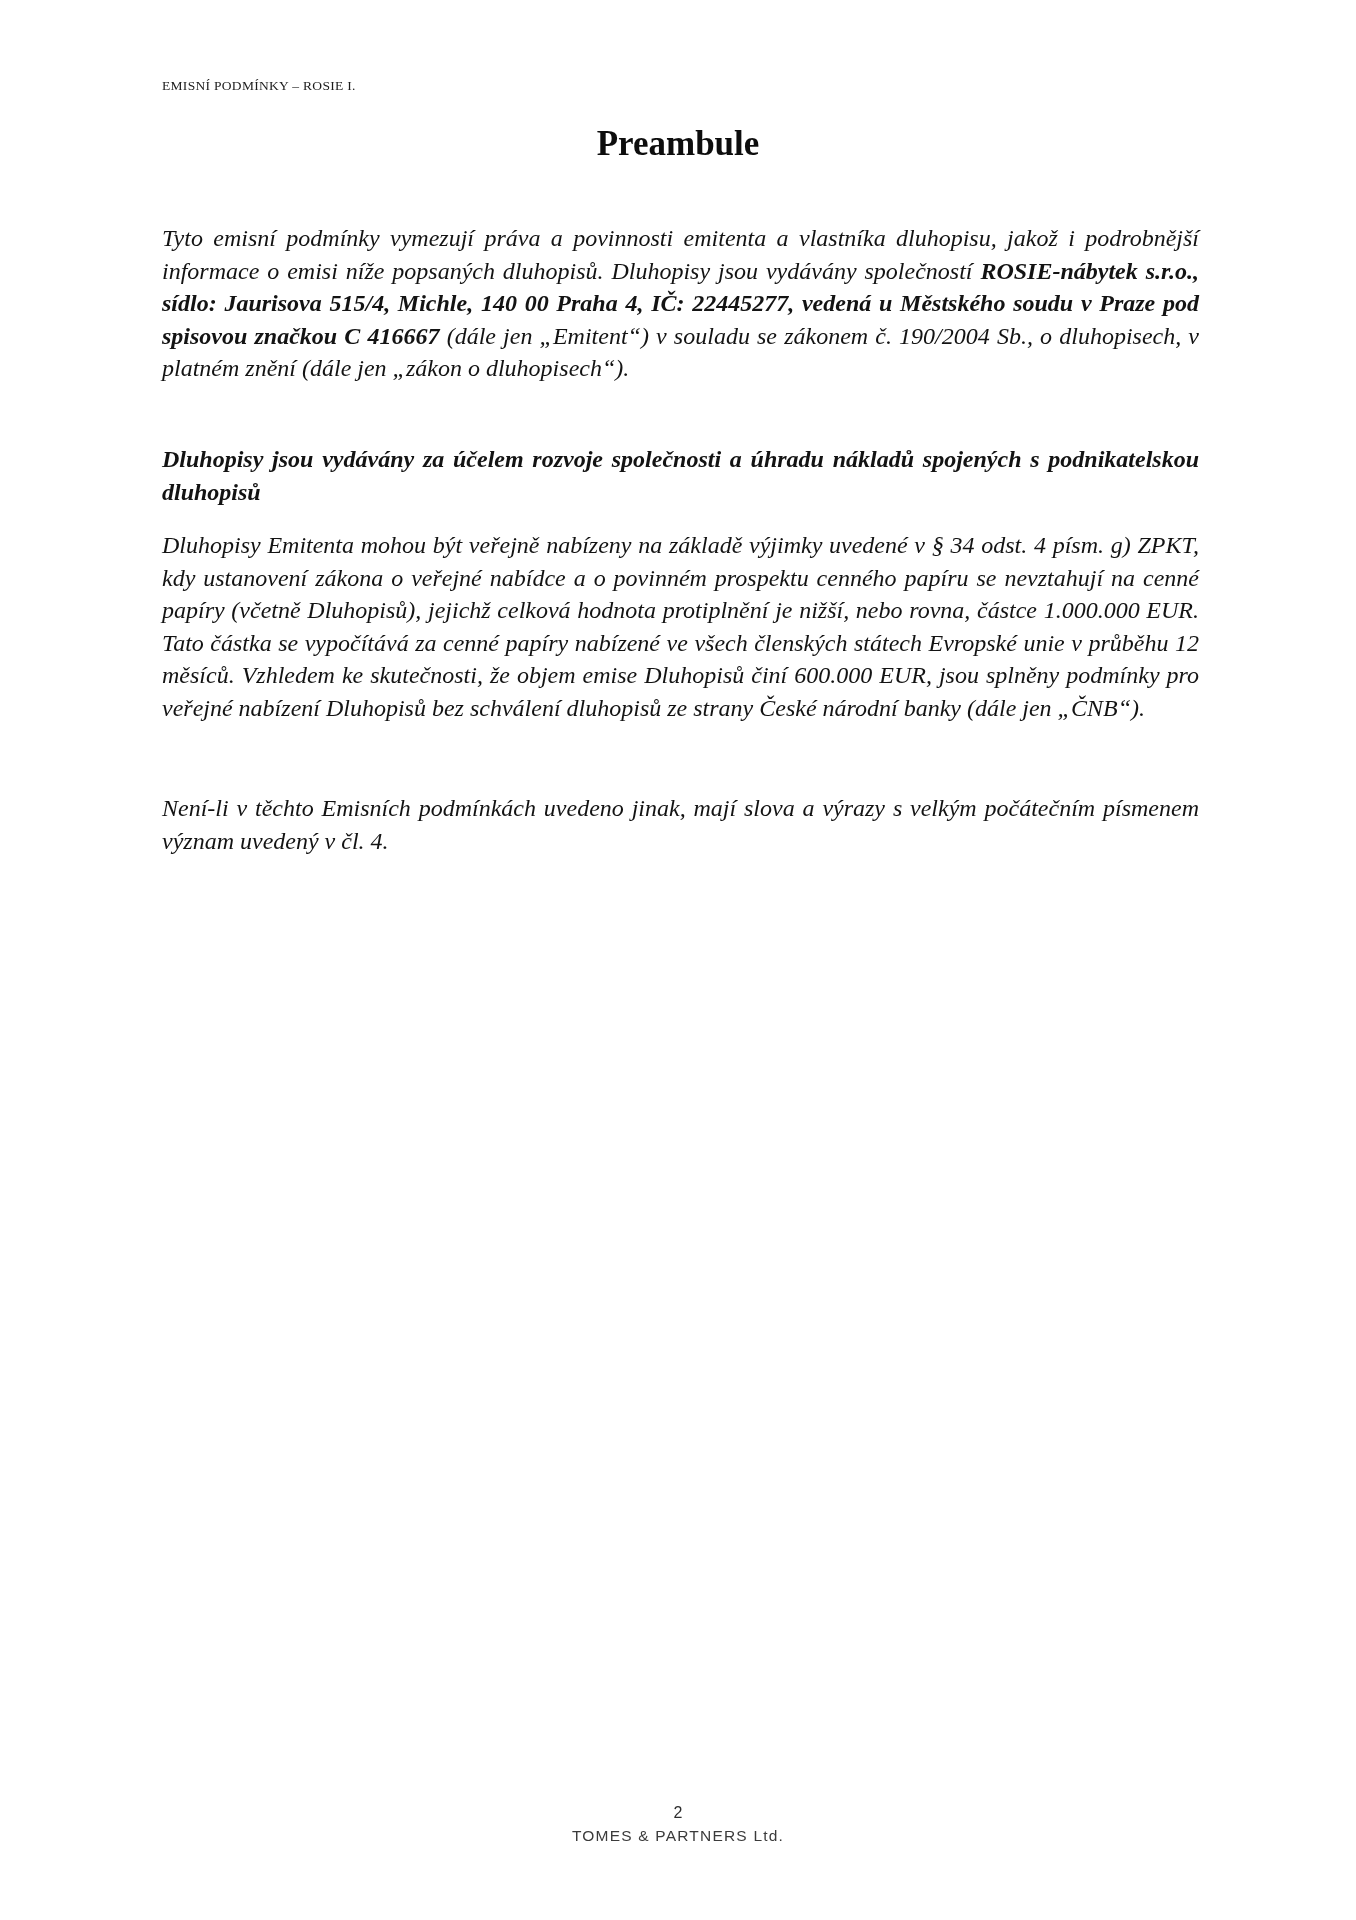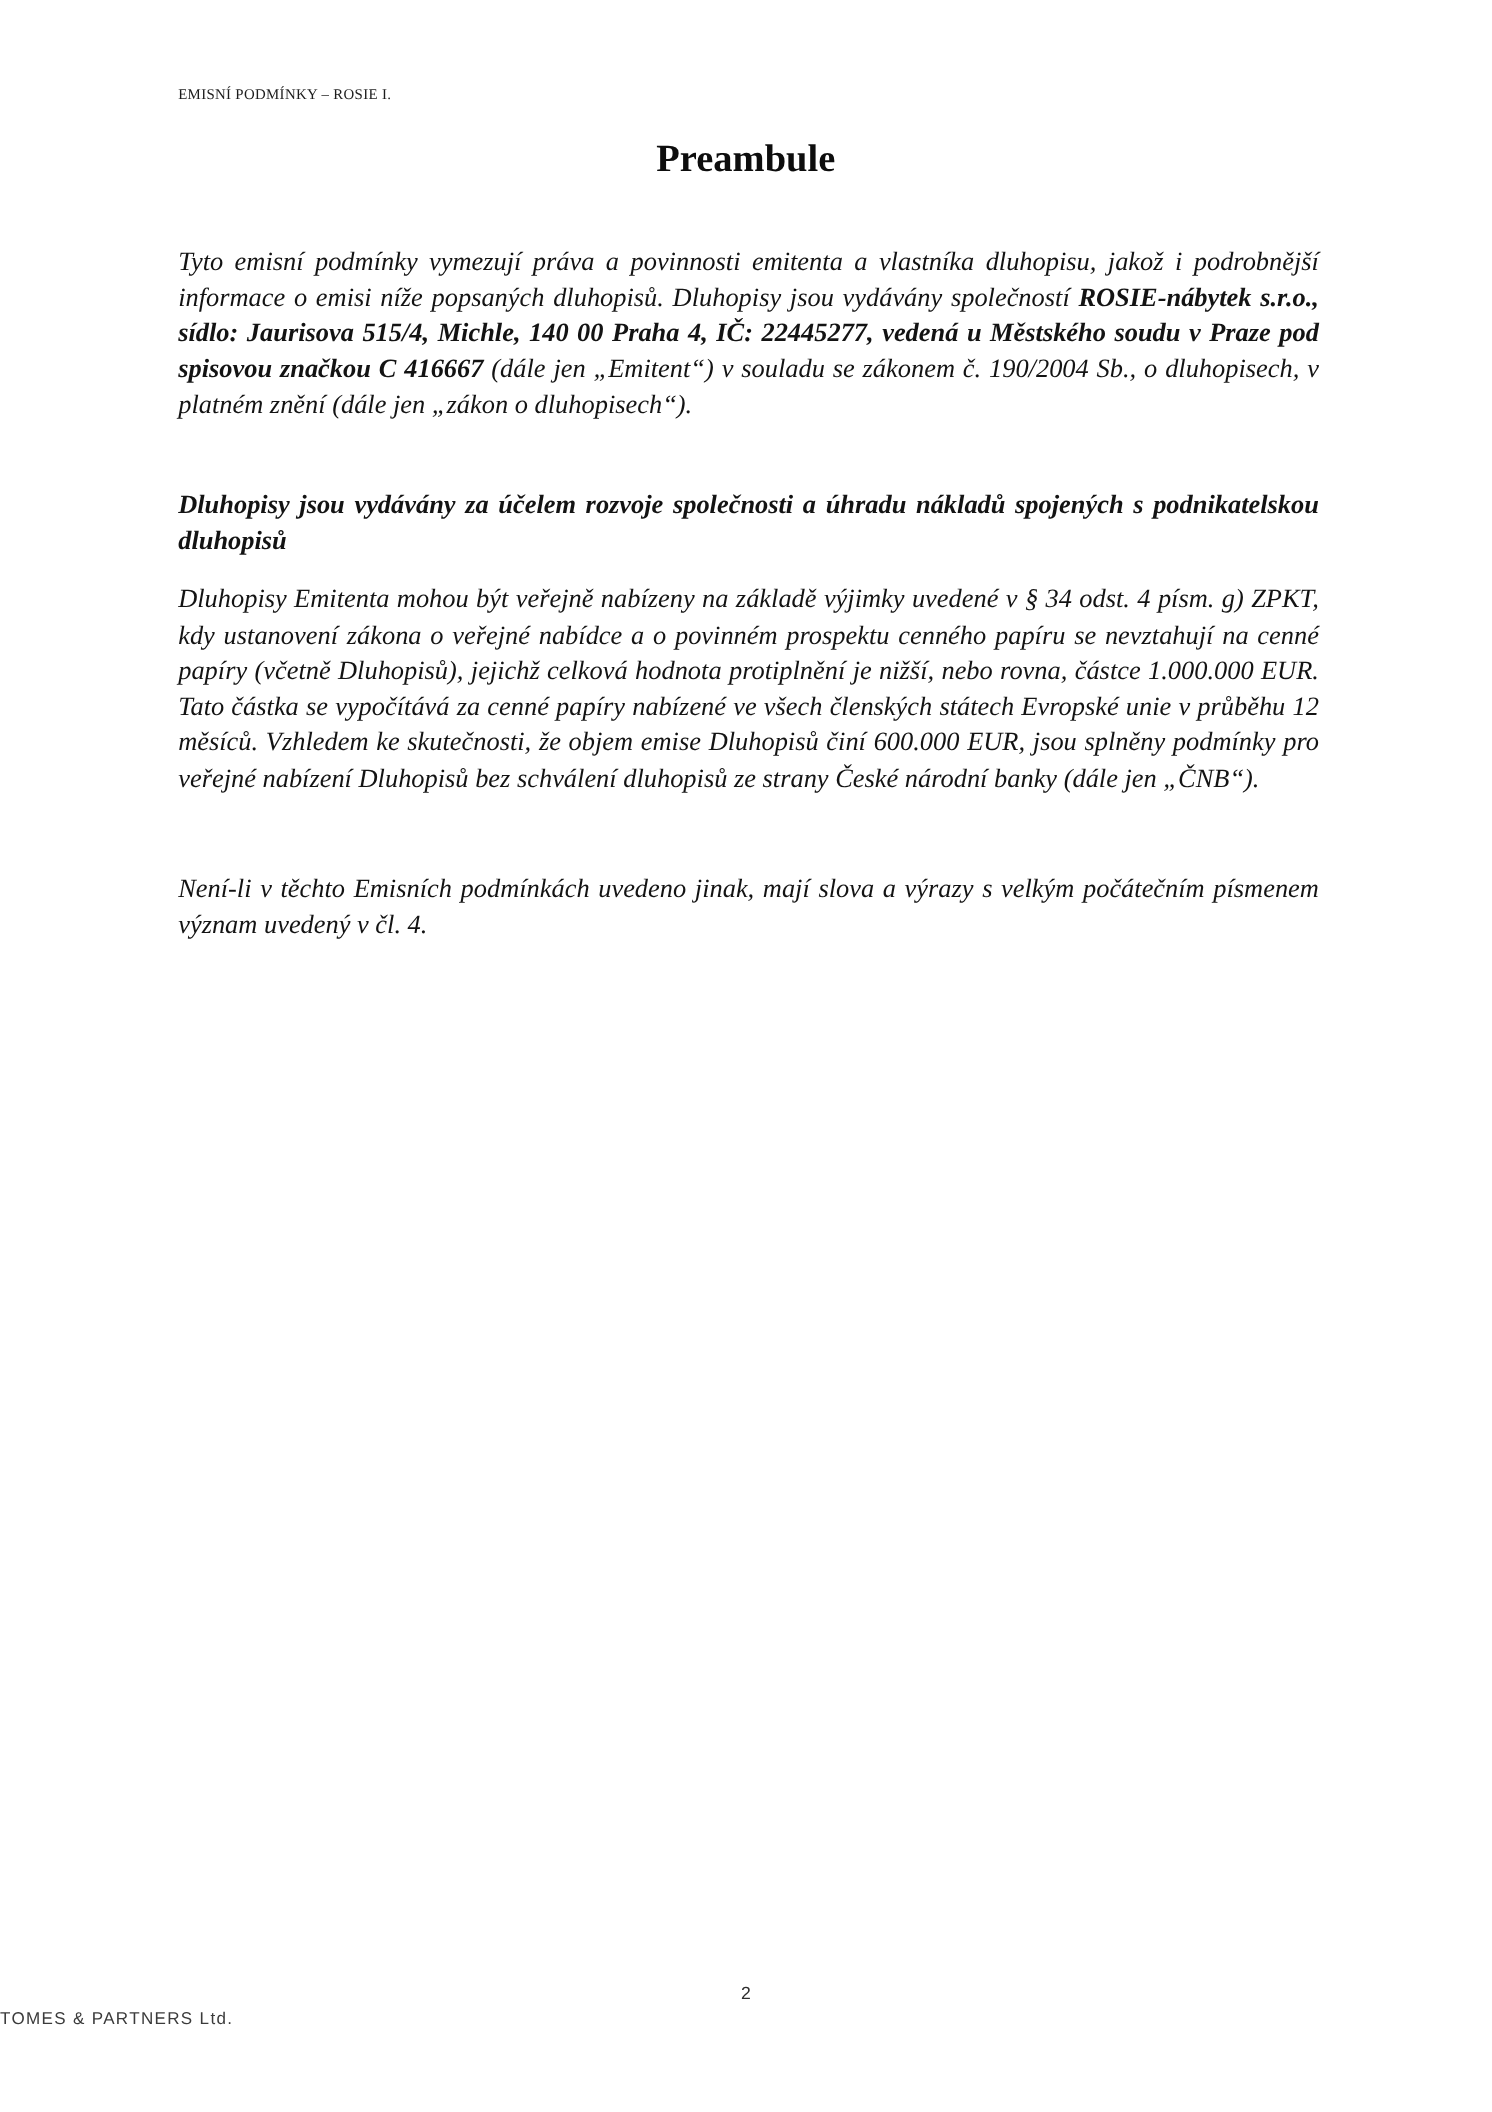--- a/index.html
+++ b/index.html
@@ -60,21 +60,21 @@
     text-align: center;
     font-family: "Liberation Sans", "DejaVu Sans", sans-serif;
     font-size: 16px;
     color: #2e2e2e;
   }
   .footer-company {
     position: absolute;
     left: 0;
     top: 1827px;
     width: 100%;
-    text-align: left;
+    text-align: center;
     font-family: "Liberation Sans", "DejaVu Sans", sans-serif;
     font-size: 15.5px;
     letter-spacing: 1.2px;
     color: #3b3b3b;
   }
 </style>
 </head>
 <body>
 
 <div class="page">

